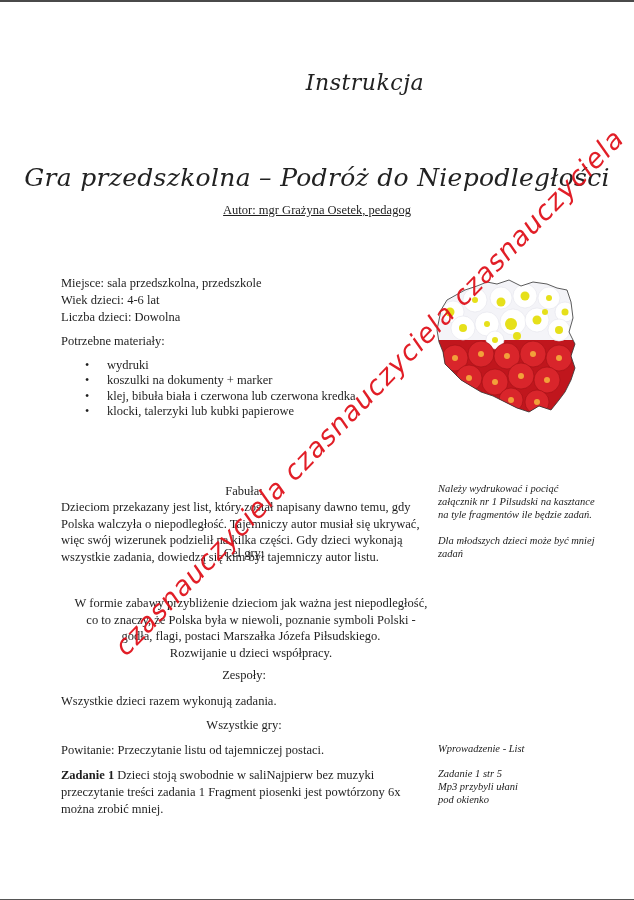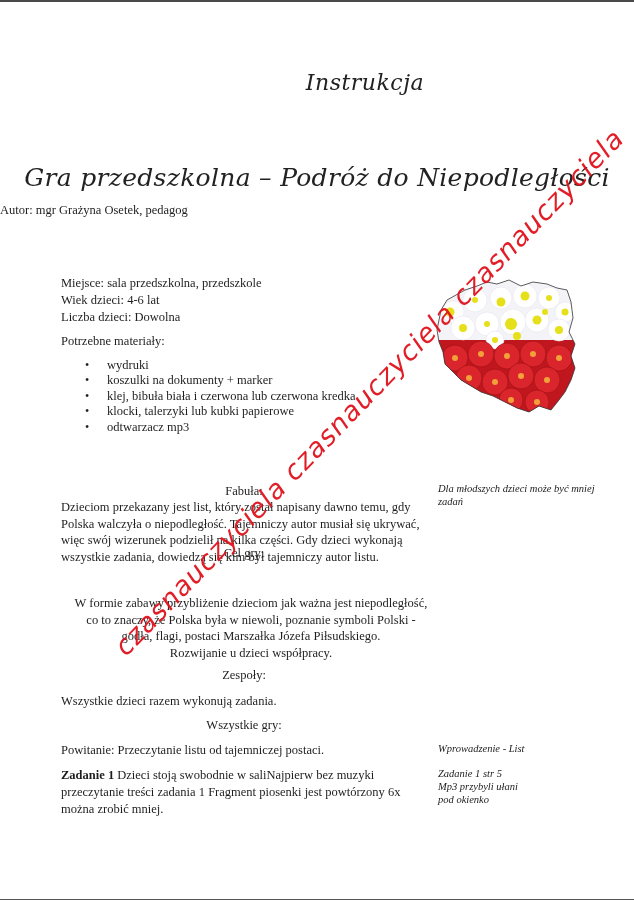--- a/index.html
+++ b/index.html
@@ -37,21 +37,23 @@
       padding-left: 48px;
     }
     .game-title {
       position: absolute; left: 0; top: 163px; width: 634px;
       text-align: center;
       font-size: 25px;
       letter-spacing: 0.3px;
     }
     .author {
       position: absolute; left: 0; top: 203px; width: 634px;
-      font-size: 12.5px;
+      text-align: center;
+      font-size: 12.5px;
+      text-decoration: underline;
     }
     .info-block {
       position: absolute; left: 61px; top: 275px;
       font-size: 12.5px;
       line-height: 17px;
     }
     .info-block p { margin: 0; }
     .materials {
       position: absolute; left: 61px; top: 334px;
       font-size: 12.5px;
@@ -128,21 +130,20 @@
   <p>Liczba dzieci: Dowolna</p>
 </div>
 
 <div class="materials">
   <div>Potrzebne materiały:</div>
   <ul>
     <li>wydruki</li>
     <li>koszulki na dokumenty + marker</li>
     <li>klej, bibuła biała i czerwona lub czerwona kredka</li>
     <li>klocki, talerzyki lub kubki papierowe</li>
-    <li>odtwarzacz mp3</li>
   </ul>
 </div>
 
 <div class="map-wrap">
   <svg width="160" height="150" viewBox="0 0 160 150">
     <defs>
       <clipPath id="pl">
         <path d="M14,52 L16,42 L22,32 L40,22 L52,18 L62,14 L72,16 L84,12 L96,18 L108,14 L122,16 L132,20 L142,22 L146,34 L148,50 L144,64 L150,76 L146,88 L150,100 L146,112 L140,124 L134,132 L126,142 L114,138 L104,144 L92,140 L80,134 L68,128 L56,124 L46,118 L36,112 L28,104 L20,96 L18,84 L14,74 L12,62 Z"></path>
       </clipPath>
     </defs>
@@ -209,20 +210,21 @@
       </g>
     </g>
     <path d="M14,52 L16,42 L22,32 L40,22 L52,18 L62,14 L72,16 L84,12 L96,18 L108,14 L122,16 L132,20 L142,22 L146,34 L148,50 L144,64 L150,76 L146,88 L150,100 L146,112 L140,124 L134,132 L126,142 L114,138 L104,144 L92,140 L80,134 L68,128 L56,124 L46,118 L36,112 L28,104 L20,96 L18,84 L14,74 L12,62 Z" fill="none" stroke="#333" stroke-width="0.8"></path>
   </svg>
 </div>
 
 <div class="section-head" style="top:484px;">Fabuła:</div>
 <div class="para" style="top:499px;">Dzieciom przekazany jest list, który został napisany dawno temu, gdy Polska walczyła o niepodległość. Tajemniczy autor musiał się ukrywać, więc swój wizerunek podzielił na kilka części. Gdy dzieci wykonają wszystkie zadania, dowiedzą się kim był tajemniczy autor listu.</div>
 
 <div class="side-note" style="top:482px;">
+  <p>Należy wydrukować i pociąć załącznik nr 1 Pilsudski na kasztance na tyle fragmentów ile będzie zadań.</p>
   <p>Dla młodszych dzieci może być mniej zadań</p>
 </div>
 
 <div class="section-head" style="top:546px;text-align:center;">Cel gry:</div>
 <div class="para" style="top:595px; width:380px;text-align:center;">
   <p>W formie zabawy przybliżenie dzieciom jak ważna jest niepodległość,</p>
   <p>co to znaczy, że Polska była w niewoli, poznanie symboli Polski -</p>
   <p>godła, flagi, postaci Marszałka Józefa Piłsudskiego.</p>
   <p>Rozwijanie u dzieci współpracy.</p>
 </div>

